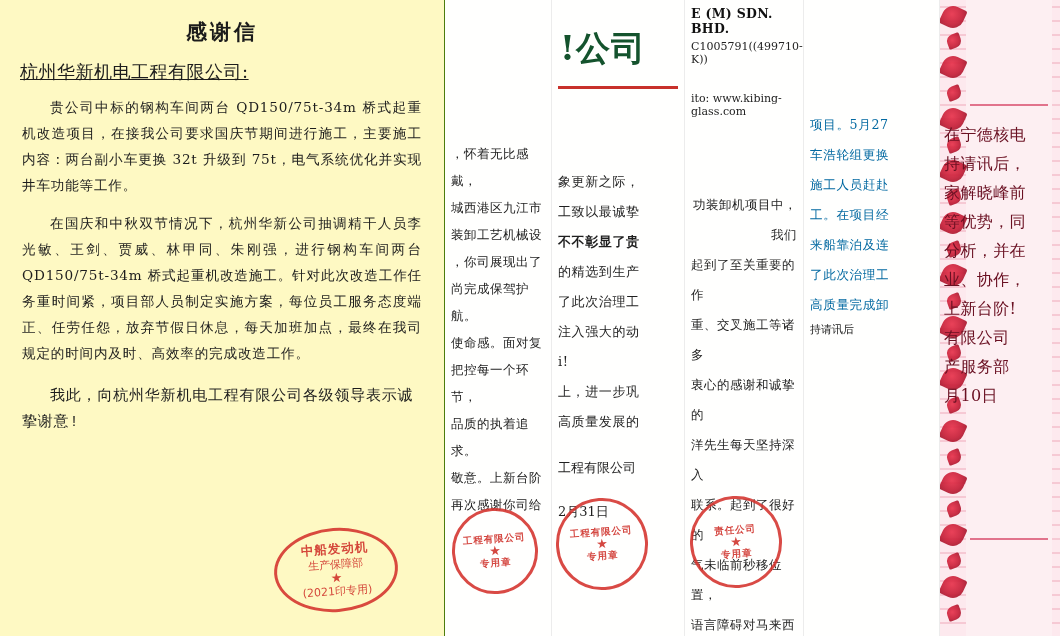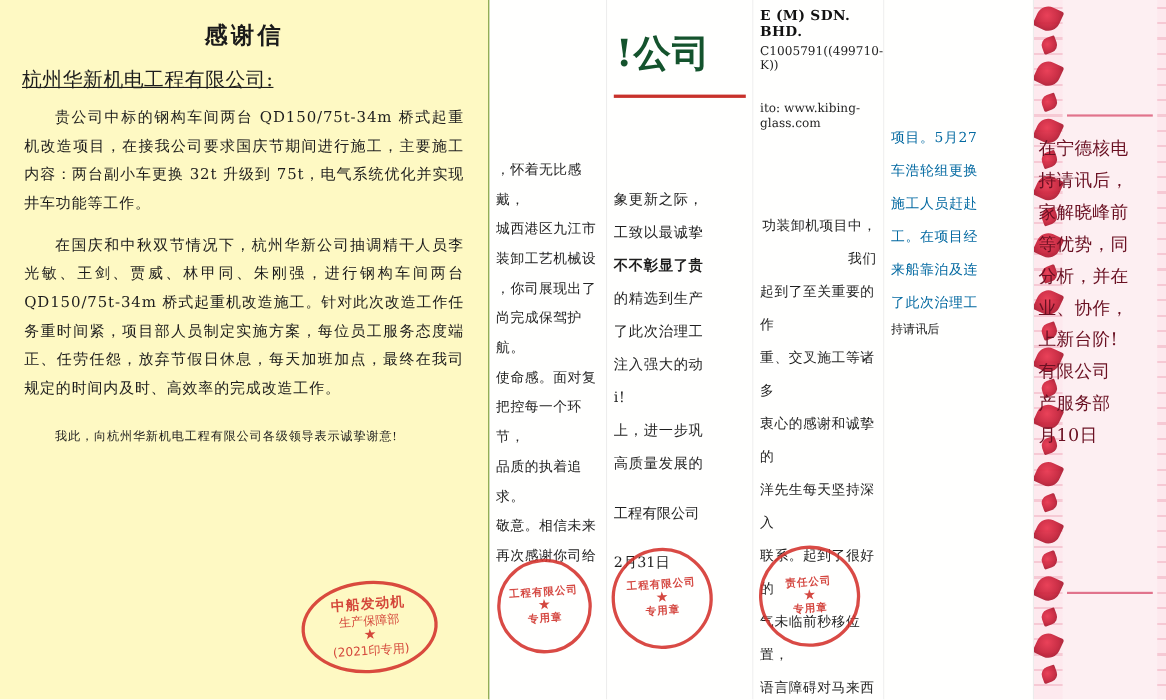--- a/index.html
+++ b/index.html
@@ -57,22 +57,22 @@
     font-family: "DejaVu Serif", serif;
     font-size: 13.6px;
     line-height: 26px;
     color: #1d1d1d;
     margin: 0 22px 12px 22px;
     text-indent: 28px;
     text-align: justify;
     letter-spacing: 0.8px;
   }
   #panel-main .closing {
-    font-family: Liberation Serif, serif;
-    font-size: 11px;
+    font-family: Liberation Mono, monospace;
+    font-size: 15px;
     line-height: 26px;
     color: #1d1d1d;
     margin: 18px 22px 0 22px;
     text-indent: 28px;
     letter-spacing: 0.8px;
   }
 
   
   .seal {
     position: absolute;
@@ -328,21 +328,21 @@
 
   <div class="panel" id="panel-strip1">
     <div class="frag first">，怀着无比感戴，</div>
     <div class="frag">城西港区九江市</div>
     <div class="frag">装卸工艺机械设</div>
     <div class="frag">，你司展现出了</div>
     <div class="frag">尚完成保驾护航。</div>
     <div class="frag">使命感。面对复</div>
     <div class="frag">把控每一个环节，</div>
     <div class="frag">品质的执着追求。</div>
-    <div class="frag">敬意。相信未来</div>
+    <div class="frag">敬意。上新台阶</div>
     <div class="frag">再次感谢你司给</div>
   </div>
 
   <div class="seal" id="seal-strip1">
     <span class="seal-line">工程有限公司</span>
     <span class="star">★</span>
     <span class="seal-line">专用章</span>
   </div>
 
   <div class="panel" id="panel-strip2">
@@ -388,20 +388,21 @@
     <span class="seal-line">专用章</span>
   </div>
 
   <div class="panel" id="panel-strip4">
     <div class="frag first">项目。5月27</div>
     <div class="frag">车浩轮组更换</div>
     <div class="frag">施工人员赶赴</div>
     <div class="frag">工。在项目经</div>
     <div class="frag">来船靠泊及连</div>
     <div class="frag">了此次治理工</div>
+    <div class="frag">高质量完成卸</div>
     <div class="enfoot">持请讯后</div>
   </div>
 
   <div class="panel" id="panel-cert">
     <div class="floral-col" id="floral-left">
       <div class="petal" style="top:6px"></div>
       <div class="petal small" style="top:34px"></div>
       <div class="petal" style="top:56px"></div>
       <div class="petal small" style="top:86px"></div>
       <div class="petal" style="top:108px"></div>

